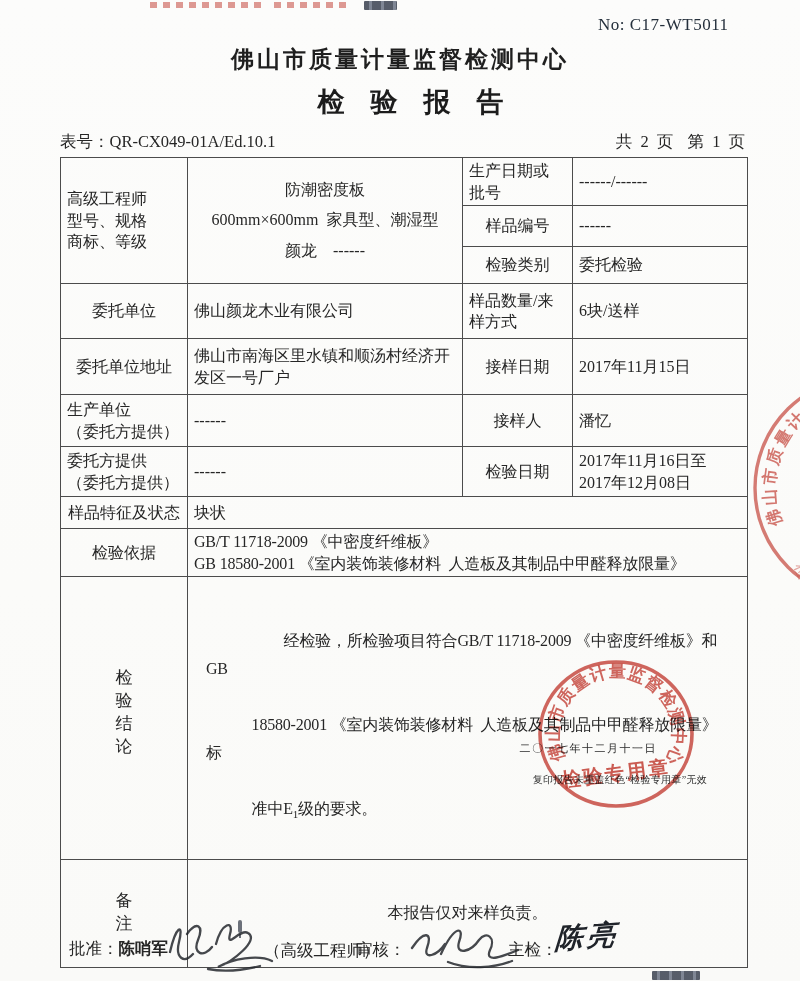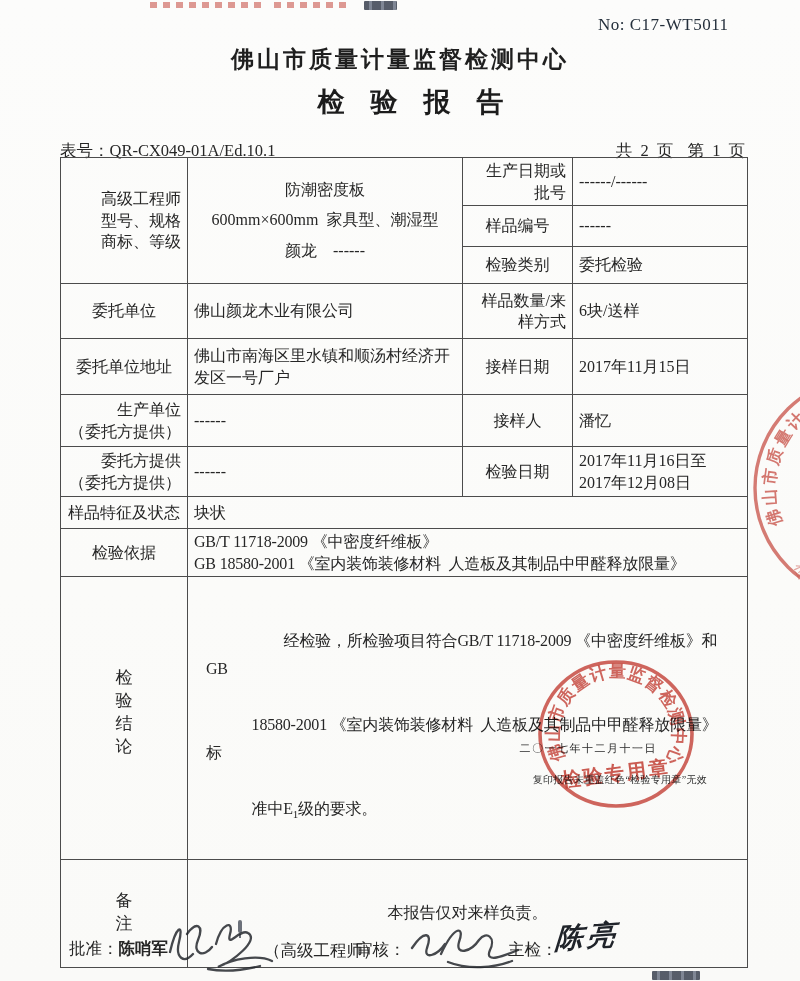--- a/index.html
+++ b/index.html
@@ -9,30 +9,30 @@
     overflow:hidden;
     font-family:"Liberation Serif","DejaVu Serif",serif;
     color:#262626;
   }
   
   .doc-no{position:absolute; left:598px; top:15px; font-size:17px; letter-spacing:.5px; color:#25303c;}
   .org-title{position:absolute; left:0; right:0; top:44px; text-align:center;
     font-size:23px; font-weight:700; letter-spacing:3px; color:#1f1f1f;}
   .report-title{position:absolute; left:0; right:0; top:84px; text-align:center;
     font-size:27px; font-weight:700; letter-spacing:26px; text-indent:26px; color:#1c1c1c;padding-left:21px;}
-  .form-row{position:absolute; left:60px; top:140px; width:687px; display:flex;
+  .form-row{position:absolute; left:60px; top:131px; width:687px; display:flex;
     justify-content:space-between; font-size:16.5px; white-space:pre-wrap;}
   .form-row .pagination{letter-spacing:2px;}
   
   table.doc{position:absolute; left:60px; top:157px; width:687px; border-collapse:collapse; table-layout:fixed;}
   table.doc td{border:1.5px solid #4c4c4c; padding:2px 6px; font-size:16px; line-height:1.35;
     vertical-align:middle; overflow:hidden;}
   td.lbl{text-align:center; padding:2px 2px;}
   td.val{text-align:left; padding-left:9px;}
-  .lline{display:block; text-align:right; white-space:pre-wrap;}
+  .lline{display:block; text-align:left; white-space:pre-wrap;}
   .cline{display:block; text-align:center; white-space:pre-wrap; line-height:1.9;}
   .vline{display:block; white-space:pre-wrap;}
   td.vert{padding:0;}
   .vert-box{height:100%; display:flex; flex-direction:column; align-items:center;
     justify-content:space-between; font-size:17px;}
   .vert-box.concl{padding:16px 0 26px 0; box-sizing:border-box;}
   .vert-box.note{padding:17px 0 18px 0; box-sizing:border-box;}
   .basis-cell{font-size:15.5px; letter-spacing:-.2px;}
   .concl-cell{position:relative; padding:0;}
   .concl-inner{position:relative; height:100%; box-sizing:border-box; padding:20px 8px 0 12px;}

